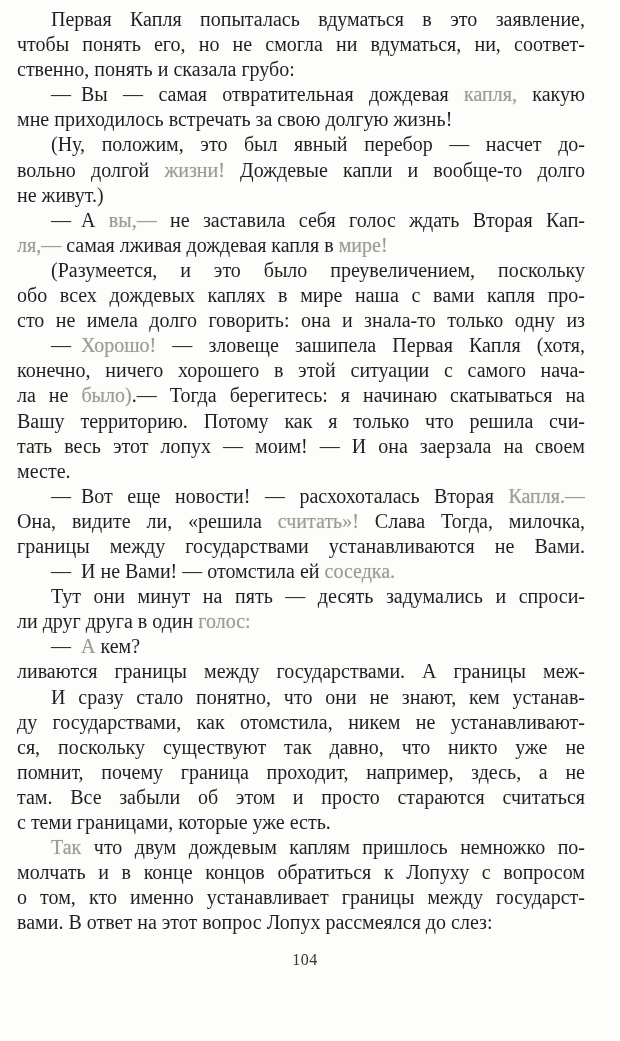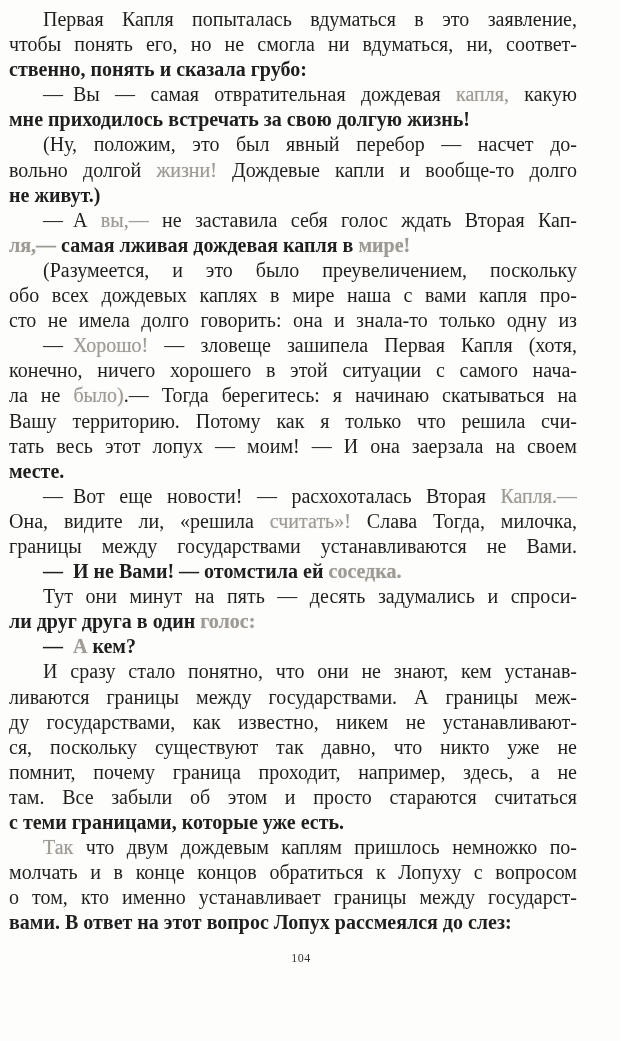--- a/index.html
+++ b/index.html
@@ -10,57 +10,56 @@
     width: 620px;
     height: 1041px;
     background: var(--paper, #fdfdfc);
     overflow: hidden;
     font-family: "Liberation Serif", "DejaVu Serif", serif;
   }
   .page {
     box-sizing: border-box;
     width: 620px;
     height: 730px;
-    padding: 7px 27px 0 9px;
+    padding: 7px 27px 0 17px;
   }
   .text-block {
     width: 568px;
   }
   .line {
     font-size: 20px;
     line-height: 25.1px;
     height: 25.1px;
     color: var(--ink, #1f1f1f);
     text-align: justify;
     text-align-last: justify;
     white-space: nowrap;
     overflow: hidden;
   }
   .line.justified {
     white-space: normal;
   }
   .line.endline {
     text-align: right;
     text-align-last: left;
-    font-weight: bold;
   }
   .line.indent {
     text-indent: 34px;
   }
   .ink {
     color: var(--ink, #1f1f1f);
   }
   .faded {
     color: var(--faded, #9e9a94);
     text-shadow: 0 0 1px rgba(158,154,148,0.55);
   }
   .page-number {
     margin-top: 16px;
     text-align: center;
-    font-size: 12px;
+    font-size: 16px;
     letter-spacing: 0.5px;
     color: #333330;
   }
 </style>
 </head>
 <body>
 
 <div class="page">
   <div class="text-block">
       <div class="line justified indent"><span class="ink">Первая Капля попыталась вдуматься в это заявление,</span></div>
@@ -82,23 +81,23 @@
       <div class="line justified"><span class="ink">Вашу территорию. Потому как я только что решила счи-</span></div>
       <div class="line justified"><span class="ink">тать весь этот лопух — моим! — И она заерзала на своем</span></div>
       <div class="line endline"><span class="ink">месте.</span></div>
       <div class="line justified indent"><span class="ink">— Вот еще новости! — расхохоталась Вторая </span><span class="faded">Капля.—</span></div>
       <div class="line justified"><span class="ink">Она, видите ли, «решила </span><span class="faded">считать»!</span><span class="ink"> Слава Тогда, милочка,</span></div>
       <div class="line justified"><span class="ink">границы между государствами устанавливаются не Вами.</span></div>
       <div class="line endline indent"><span class="ink">— И не Вами! — отомстила ей </span><span class="faded">соседка.</span></div>
       <div class="line justified indent"><span class="ink">Тут они минут на пять — десять задумались и спроси-</span></div>
       <div class="line endline"><span class="ink">ли друг друга в один </span><span class="faded">голос:</span></div>
       <div class="line endline indent"><span class="ink">— </span><span class="faded">А</span><span class="ink"> кем?</span></div>
+      <div class="line justified"><span class="ink">ливаются границы между государствами. А границы меж-</span></div>
       <div class="line justified indent"><span class="ink">И сразу стало понятно, что они не знают, кем устанав-</span></div>
-      <div class="line justified"><span class="ink">ливаются границы между государствами. А границы меж-</span></div>
-      <div class="line justified"><span class="ink">ду государствами, как известно, никем не устанавливают-</span></div>
+      <div class="line justified"><span class="ink">ду государствами, как отомстила, никем не устанавливают-</span></div>
       <div class="line justified"><span class="ink">ся, поскольку существуют так давно, что никто уже не</span></div>
       <div class="line justified"><span class="ink">помнит, почему граница проходит, например, здесь, а не</span></div>
       <div class="line justified"><span class="ink">там. Все забыли об этом и просто стараются считаться</span></div>
       <div class="line endline"><span class="ink">с теми границами, которые уже есть.</span></div>
       <div class="line justified indent"><span class="faded">Так</span><span class="ink"> что двум дождевым каплям пришлось немножко по-</span></div>
       <div class="line justified"><span class="ink">молчать и в конце концов обратиться к Лопуху с вопросом</span></div>
       <div class="line justified"><span class="ink">о том, кто именно устанавливает границы между государст-</span></div>
       <div class="line endline"><span class="ink">вами. В ответ на этот вопрос Лопух рассмеялся до слез:</span></div>
     </div>
   <div class="page-number">104</div>

